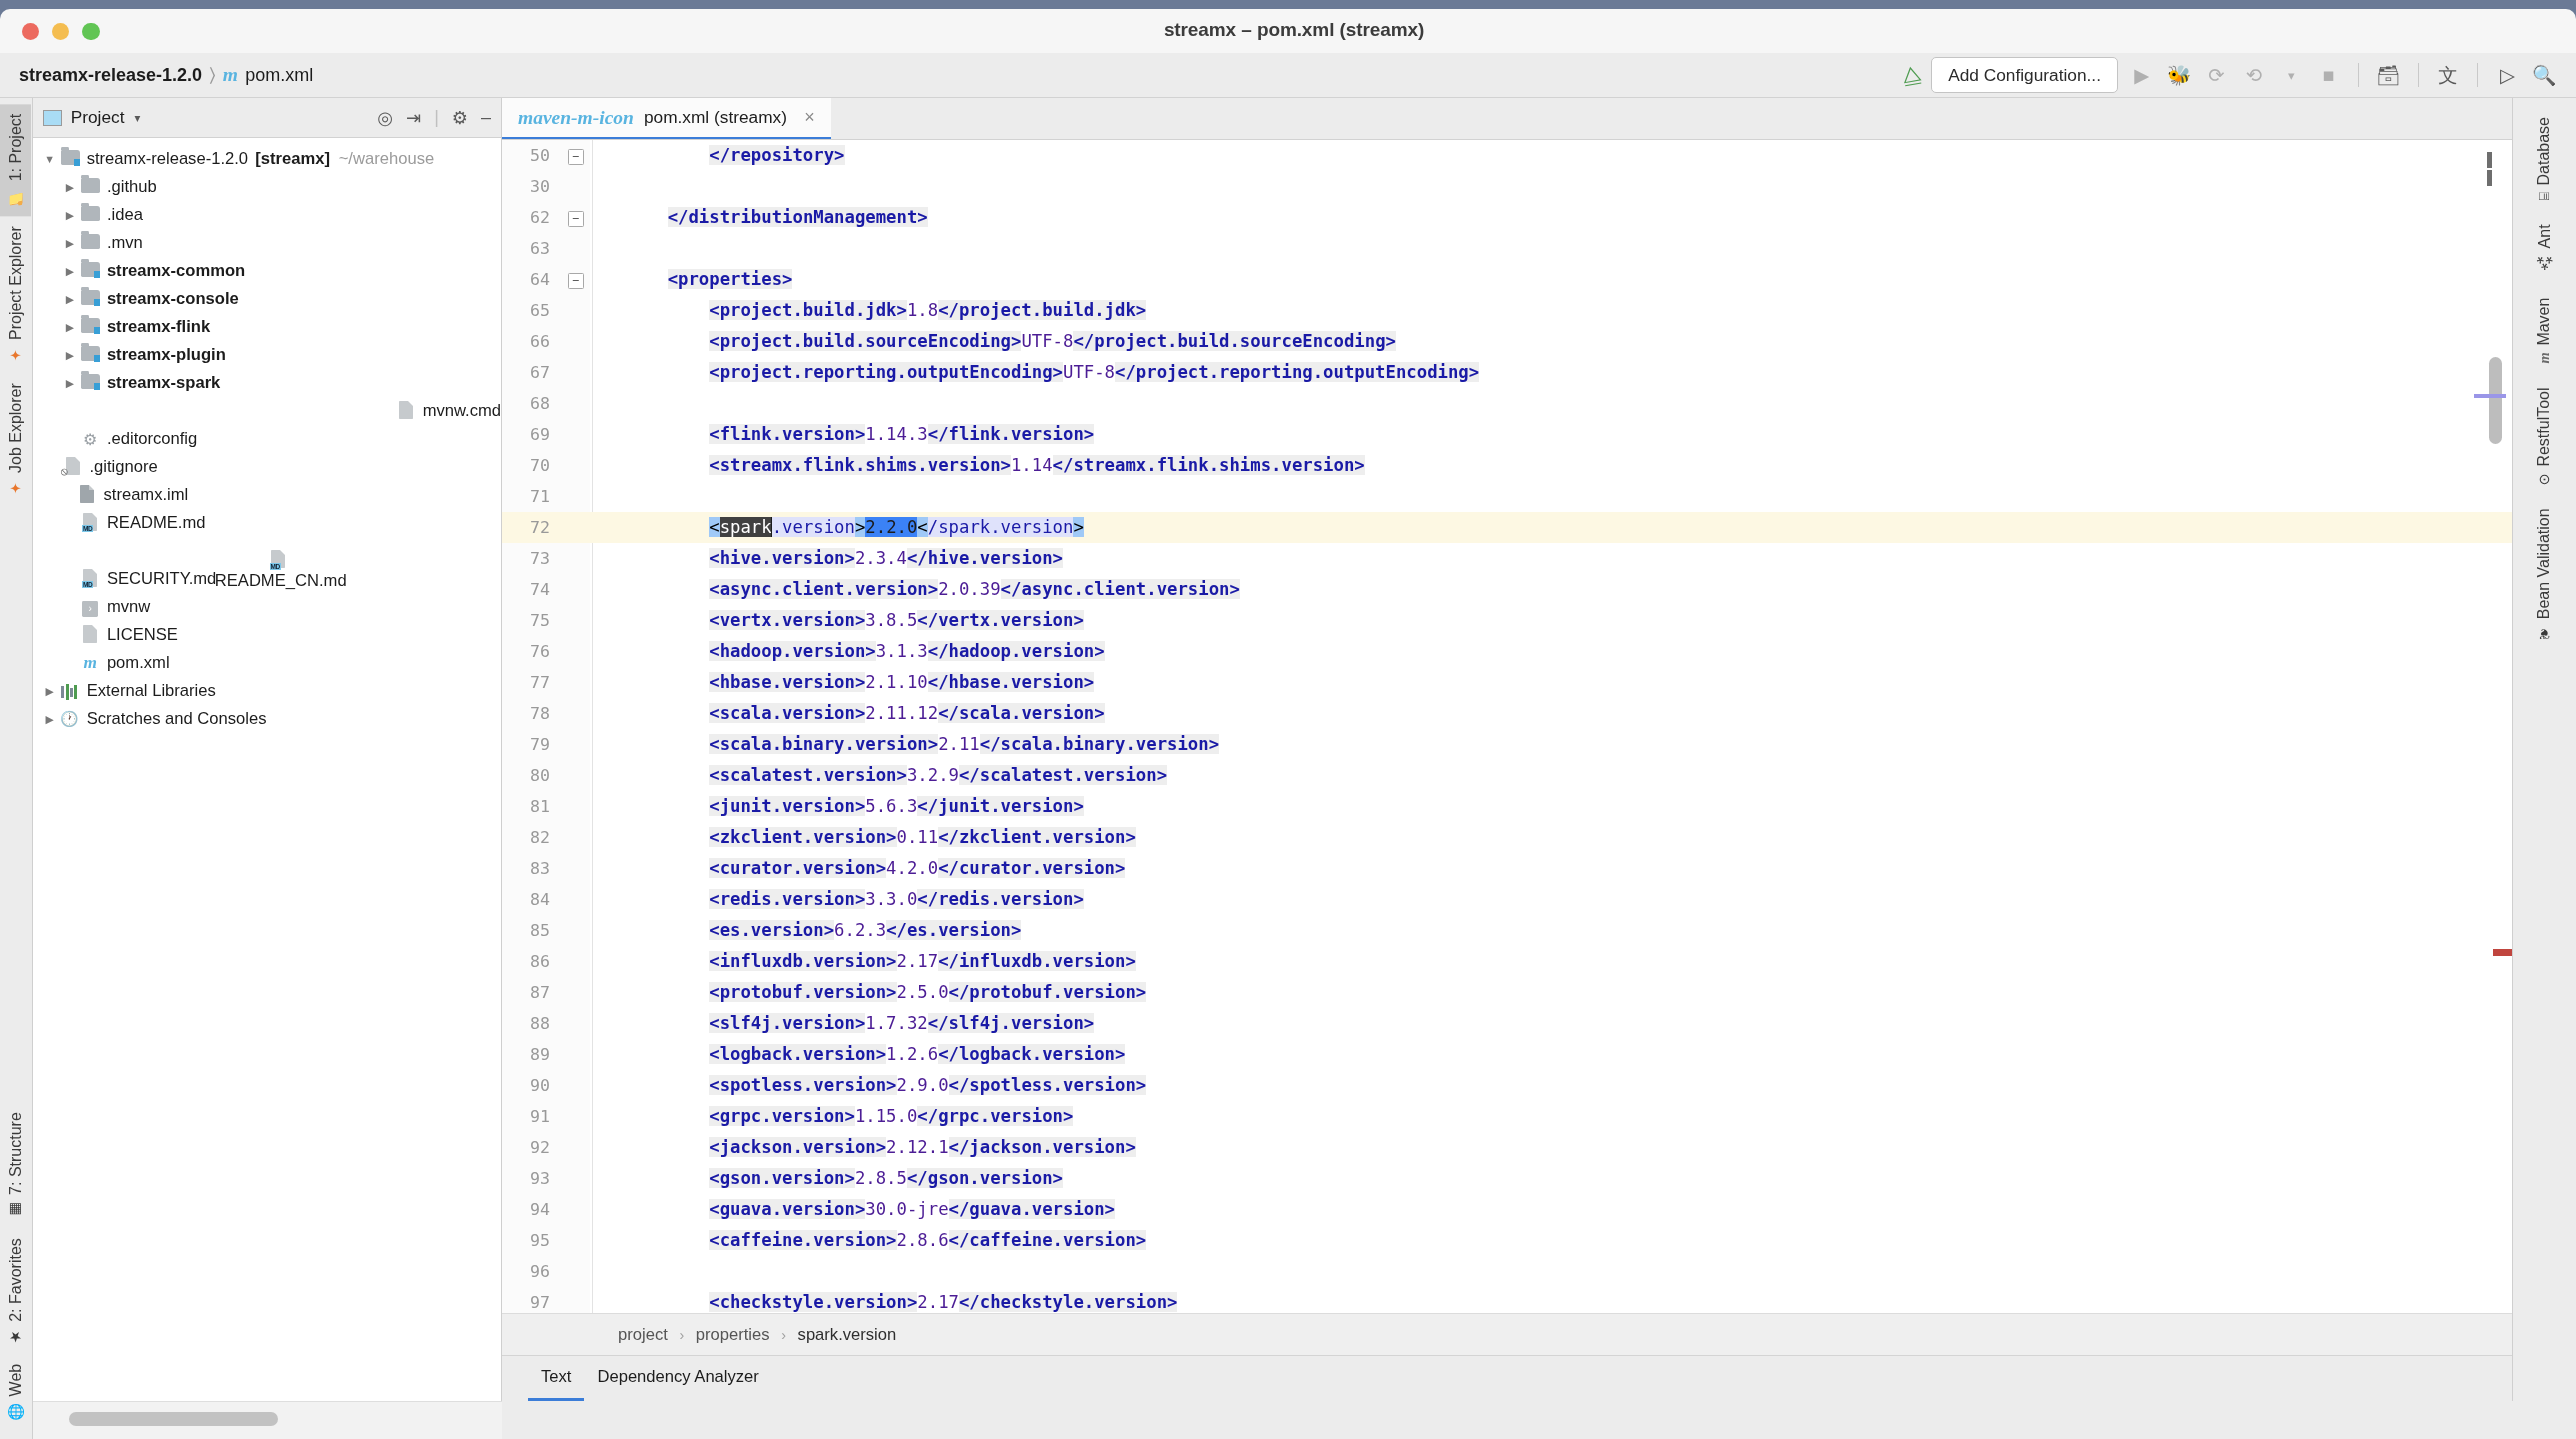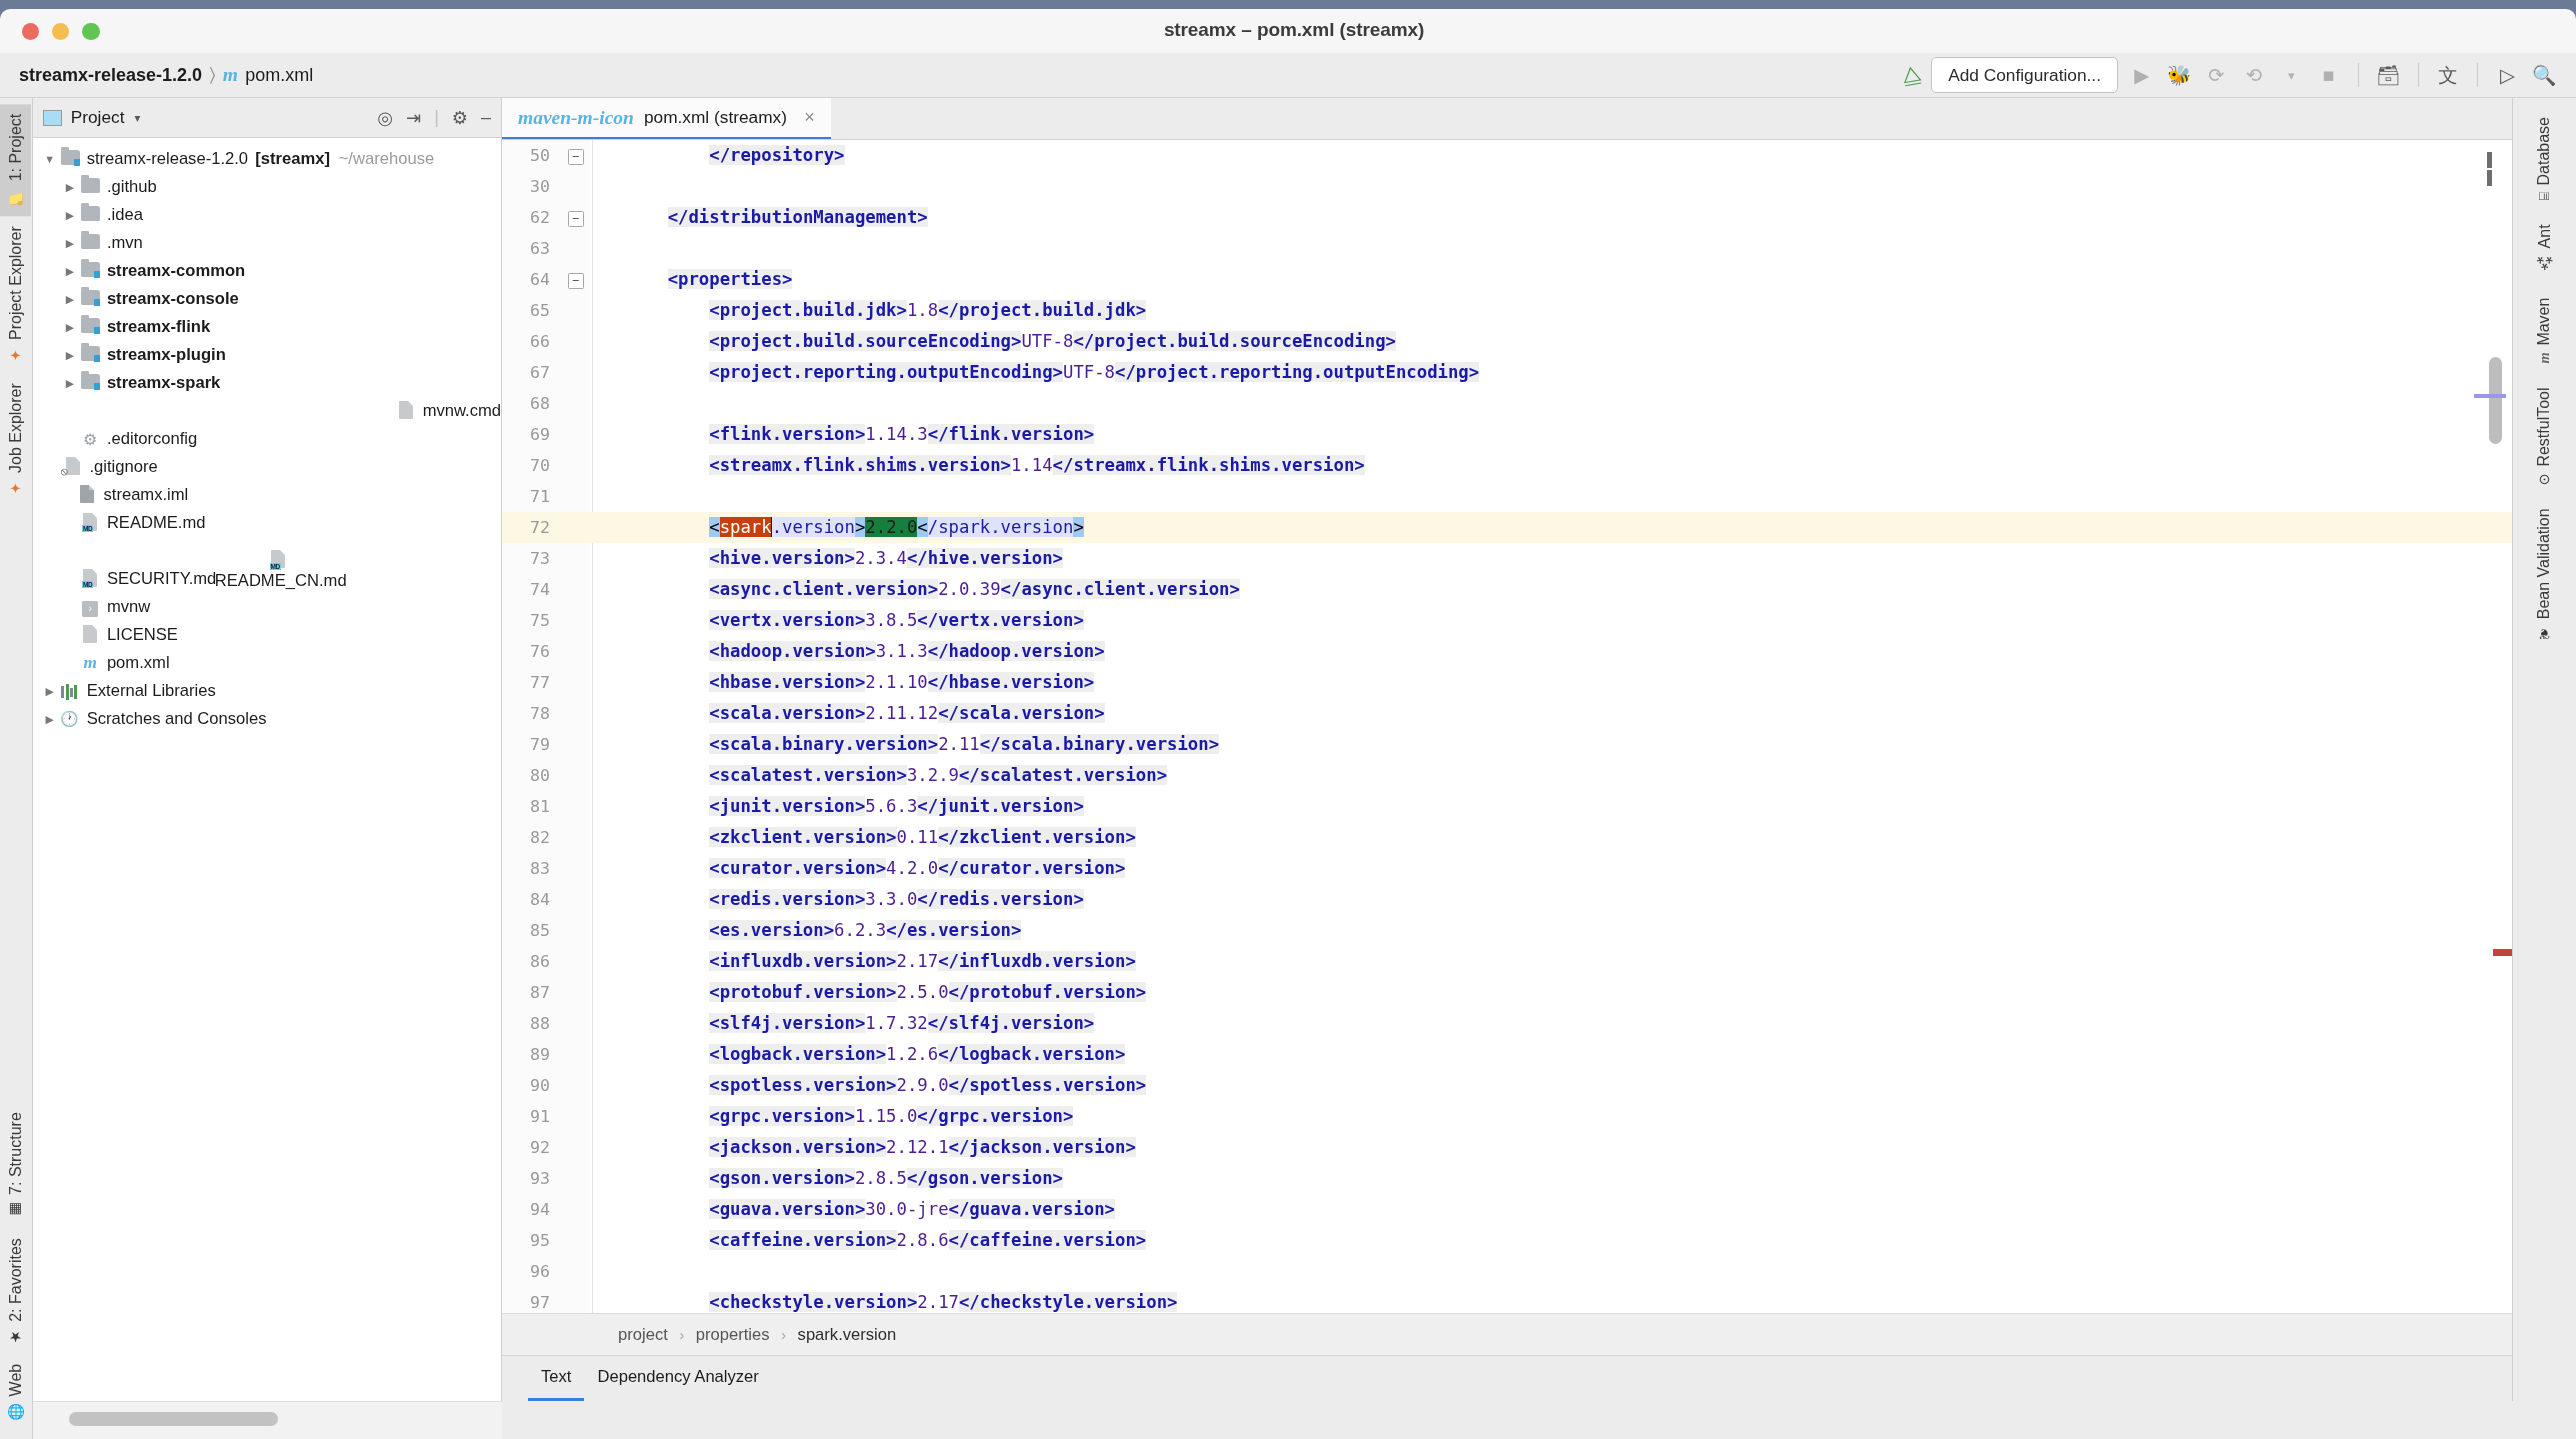--- a/index.html
+++ b/index.html
@@ -134,24 +134,24 @@
   .cl .fold-mark { position: absolute; left: 66px; top: 9.4px; width: 16px; height: 16px;
                    border: 0.7px solid #a8a8a8; color:#555; font-size: 11.6px; line-height: 13.7px;
                    text-align: center; background:#fff; border-radius: 1.4px; }
   .cl .txt { position: absolute; left: 124px; top: 0; line-height: 31px; white-space: pre; }
   .cl.caretline { background: #fdf8e3; }
   .cl.caretline::after { content:""; position:absolute; left:-7219px; right:-7219px; top:0; bottom:0;
                          background:#fdf8e3; z-index:-1; }
 
   .tg { color: #1a1aa6; font-weight: bold; background: #eeeeee; }
   .val { color: #4c1d95; }
-  .sel-word { background: #c2410c; color: #ffffff; }
+  .sel-word { background: #404040; color: #ffffff; }
   .sel-rest { background: #dfe2fb; color: #1a1aa6; }
   .sel-edge { background: #9fc9f7; }
-  .sel-val { background: #15803d; color: #1c1c1c; }
+  .sel-val { background: #3b82f6; color: #1c1c1c; }
   .caret { display:inline-block; width: 1.4px; height: 20px; background:#1c1c1c;
            vertical-align: -3.6px; margin: 0 -0.7px; }
 
   
   .vscroll { position: absolute; right: 10px; top: 217px; width: 13px; height: 87px;
              background: #bdbdbd; border-radius: 6.5px; }
   .stripe-purple { position: absolute; right: 5.8px; top: 254px; width: 32px; height: 3.6px; background: #9a96e8; }
   .stripe-red { position: absolute; right: 0px; top: 809px; width: 19px; height: 7.2px; background: #c0453e; }
   .top-pause { position: absolute; right: 11.6px; top: 11.6px; width: 13px; height: 16px; }
   .top-pause i { display:inline-block; width: 4.3px; height: 16px; background:#6e6e6e; margin-right: 2.9px; }

